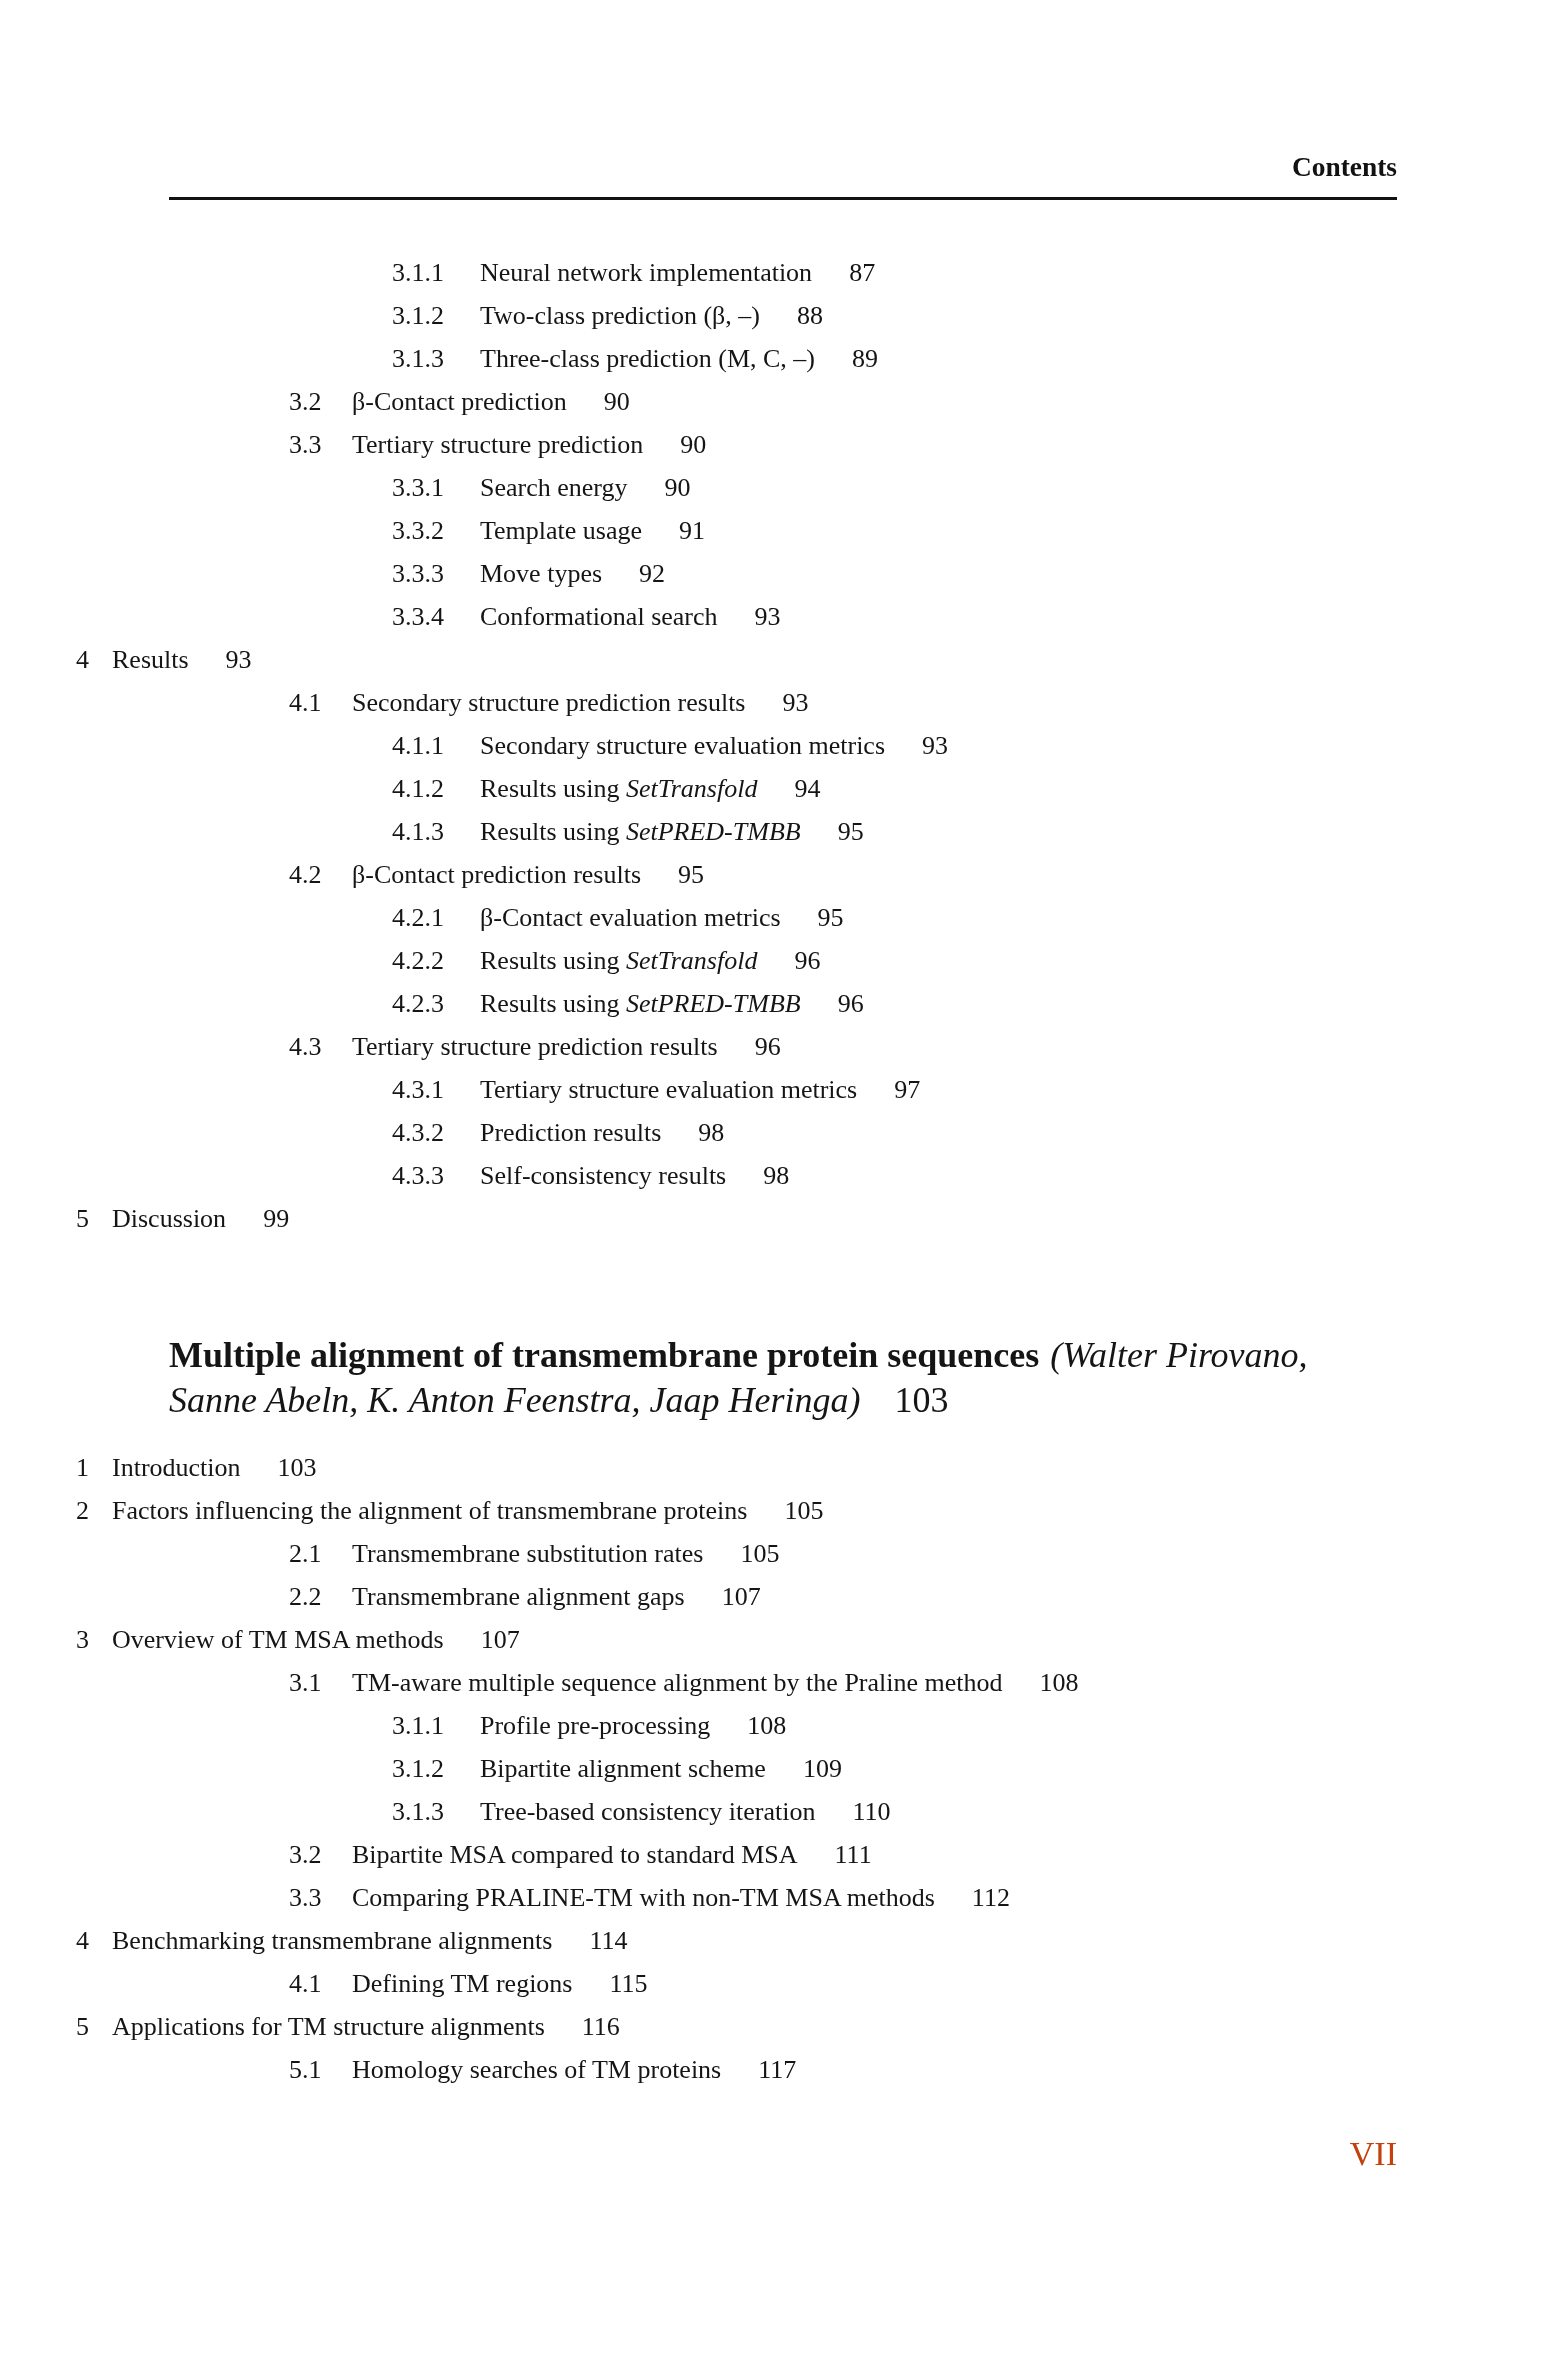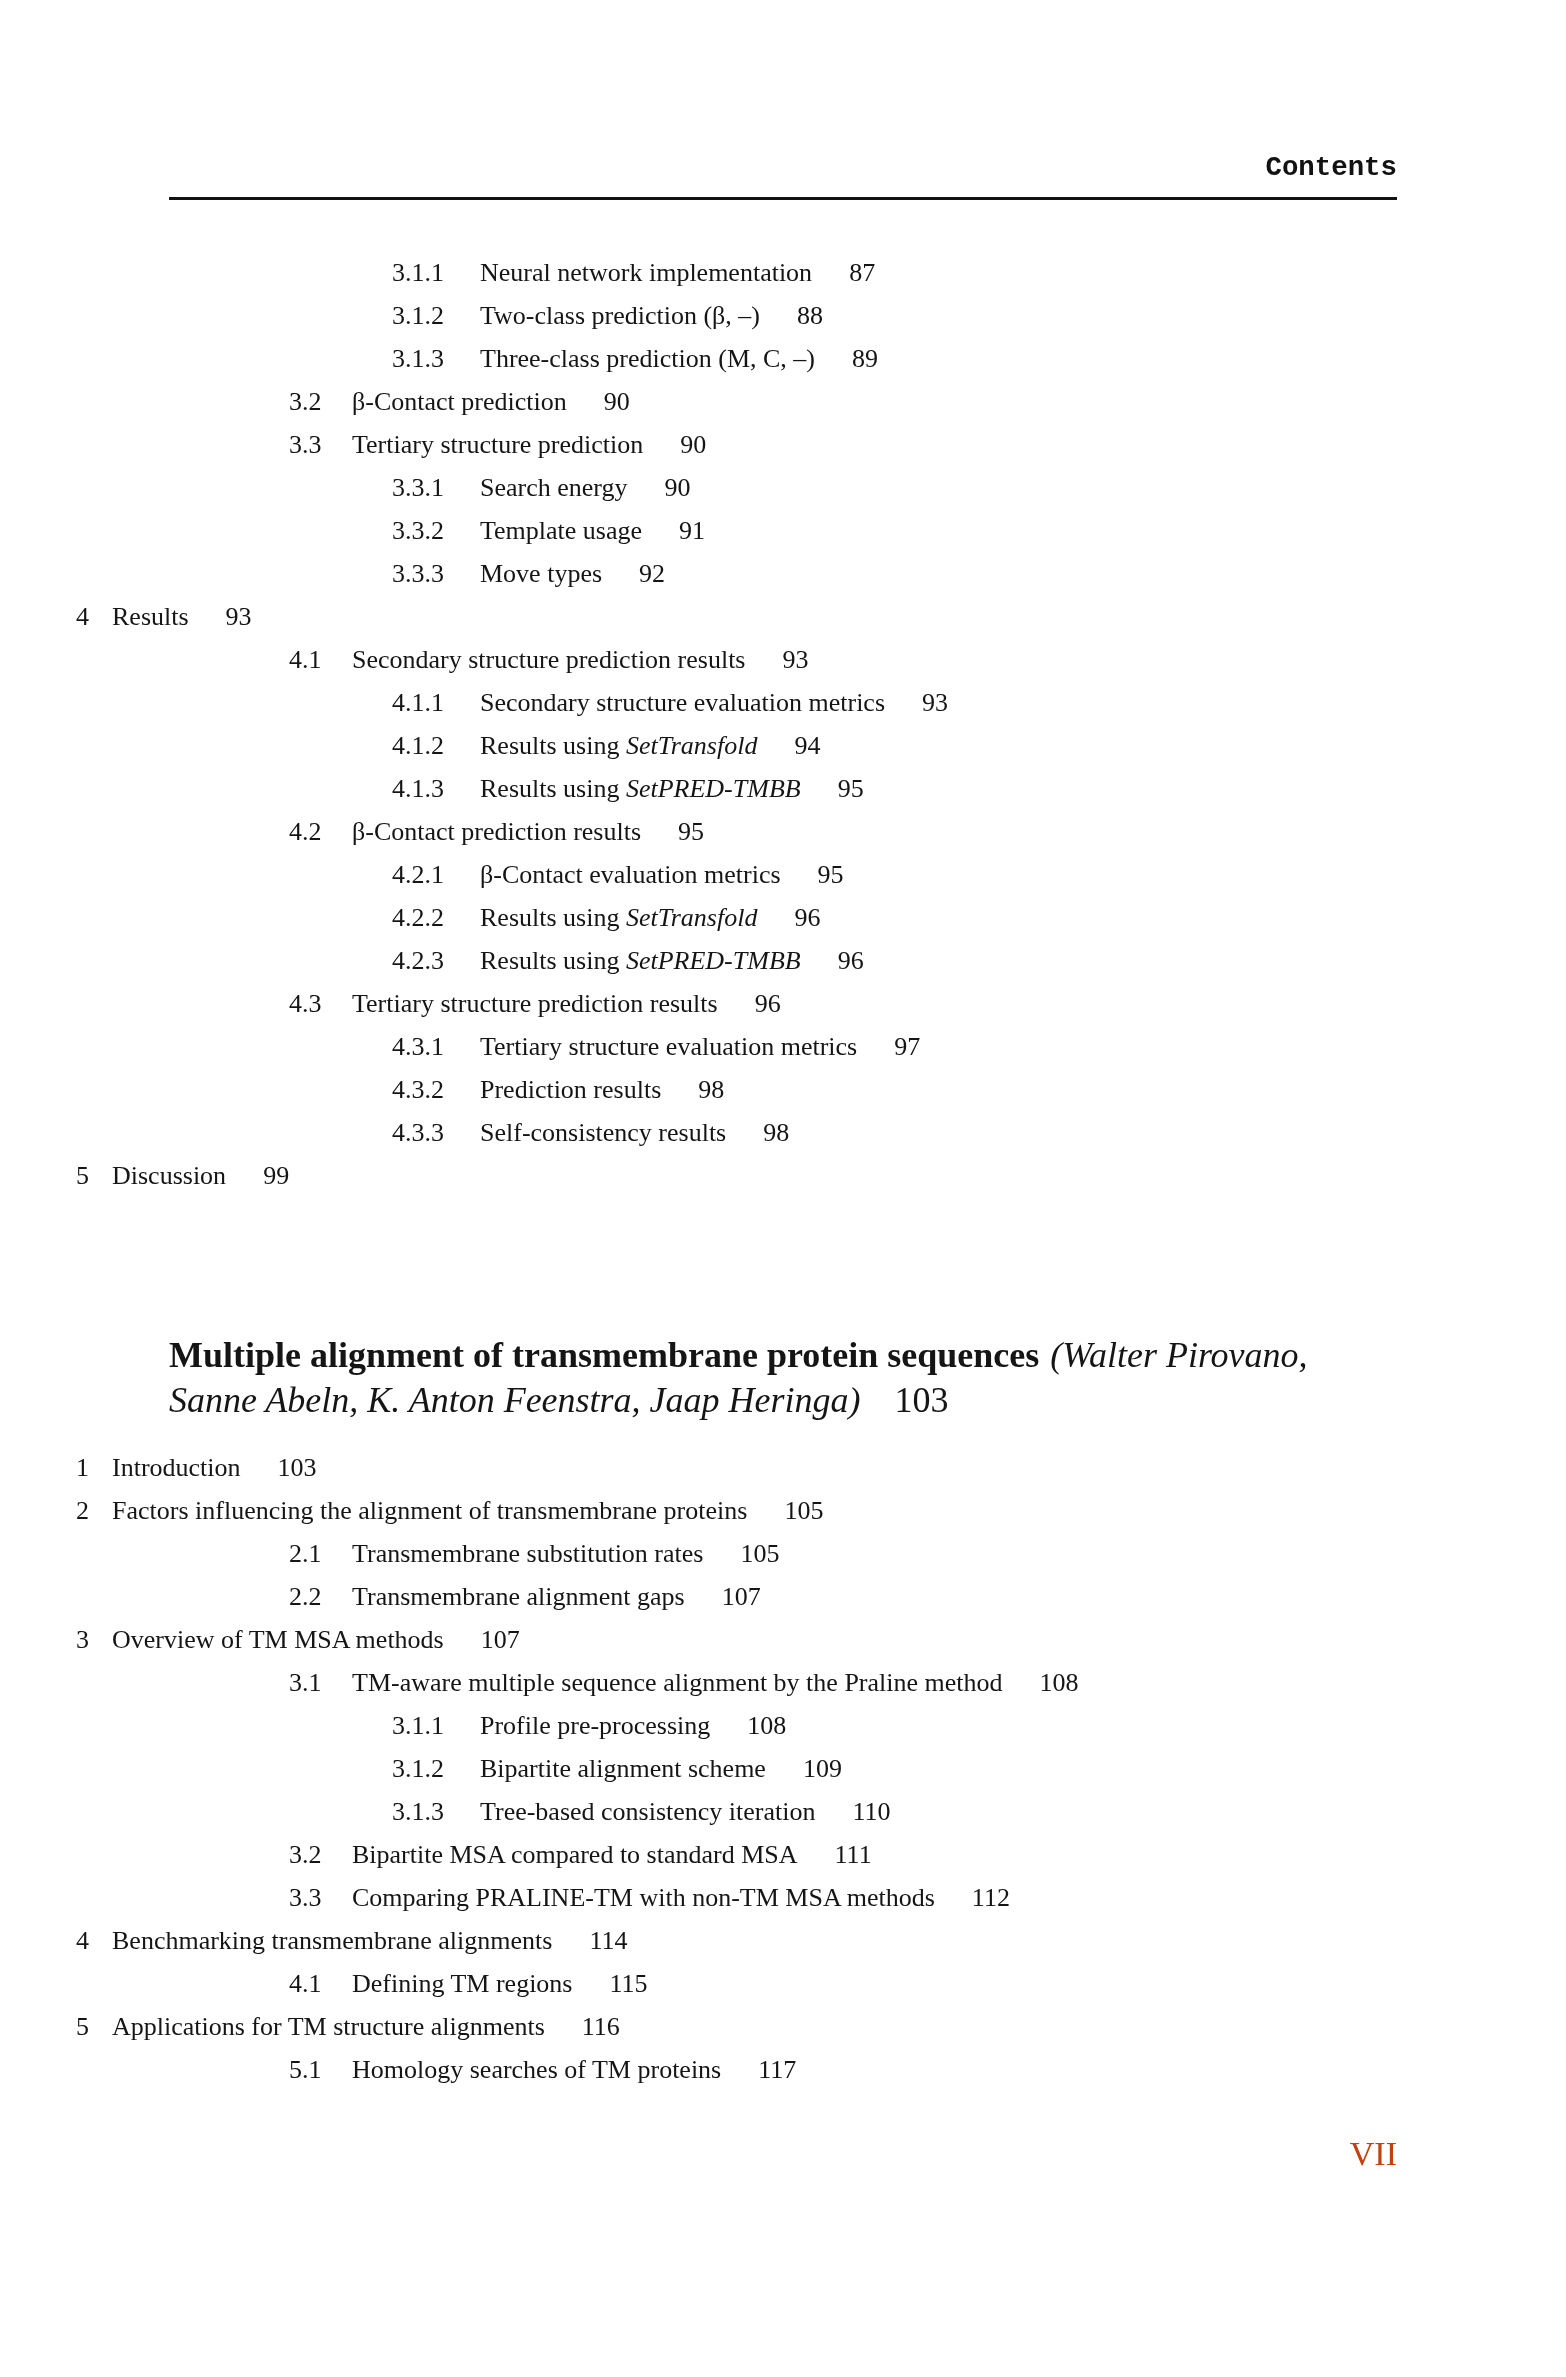--- a/index.html
+++ b/index.html
@@ -10,21 +10,21 @@
     font-family: "Liberation Serif", serif;
     color: #151515;
     overflow: hidden;
   }
   .page { position: absolute; inset: 0; }
 
   
   .head-label {
     position: absolute;
     right: 170px; top: 153px;
-    font-family: Liberation Mono, monospace;
+    font-family: Liberation Serif, serif;
     font-weight: 700;
     font-size: 27.4px;
     line-height: 29px;
     color: #121212;
     letter-spacing: 0px;
   }
   .head-rule {
     position: absolute;
     left: 169px; top: 197px;
     width: 1228px; height: 3.4px;
@@ -80,20 +80,21 @@
 
   <div id="toc1" class="toc toc1">
       <div class="row lvl3"><span class="num">3.1.1</span><span class="title"><span>Neural network implementation</span></span><span class="pg">87</span></div>
       <div class="row lvl3"><span class="num">3.1.2</span><span class="title"><span>Two-class prediction (β, –)</span></span><span class="pg">88</span></div>
       <div class="row lvl3"><span class="num">3.1.3</span><span class="title"><span>Three-class prediction (M, C, –)</span></span><span class="pg">89</span></div>
       <div class="row lvl2"><span class="num">3.2</span><span class="title"><span>β-Contact prediction</span></span><span class="pg">90</span></div>
       <div class="row lvl2"><span class="num">3.3</span><span class="title"><span>Tertiary structure prediction</span></span><span class="pg">90</span></div>
       <div class="row lvl3"><span class="num">3.3.1</span><span class="title"><span>Search energy</span></span><span class="pg">90</span></div>
       <div class="row lvl3"><span class="num">3.3.2</span><span class="title"><span>Template usage</span></span><span class="pg">91</span></div>
       <div class="row lvl3"><span class="num">3.3.3</span><span class="title"><span>Move types</span></span><span class="pg">92</span></div>
+      <div class="row lvl3"><span class="num">3.3.4</span><span class="title"><span>Conformational search</span></span><span class="pg">93</span></div>
       <div class="row lvl1"><span class="num">4</span><span class="title"><span>Results</span></span><span class="pg">93</span></div>
       <div class="row lvl2"><span class="num">4.1</span><span class="title"><span>Secondary structure prediction results</span></span><span class="pg">93</span></div>
       <div class="row lvl3"><span class="num">4.1.1</span><span class="title"><span>Secondary structure evaluation metrics</span></span><span class="pg">93</span></div>
       <div class="row lvl3"><span class="num">4.1.2</span><span class="title"><span>Results using </span><span class="it">SetTransfold</span></span><span class="pg">94</span></div>
       <div class="row lvl3"><span class="num">4.1.3</span><span class="title"><span>Results using </span><span class="it">SetPRED-TMBB</span></span><span class="pg">95</span></div>
       <div class="row lvl2"><span class="num">4.2</span><span class="title"><span>β-Contact prediction results</span></span><span class="pg">95</span></div>
       <div class="row lvl3"><span class="num">4.2.1</span><span class="title"><span>β-Contact evaluation metrics</span></span><span class="pg">95</span></div>
       <div class="row lvl3"><span class="num">4.2.2</span><span class="title"><span>Results using </span><span class="it">SetTransfold</span></span><span class="pg">96</span></div>
       <div class="row lvl3"><span class="num">4.2.3</span><span class="title"><span>Results using </span><span class="it">SetPRED-TMBB</span></span><span class="pg">96</span></div>
       <div class="row lvl2"><span class="num">4.3</span><span class="title"><span>Tertiary structure prediction results</span></span><span class="pg">96</span></div>

